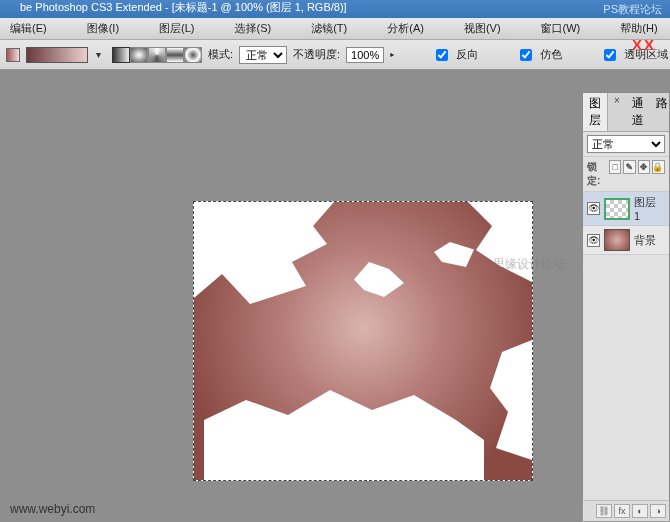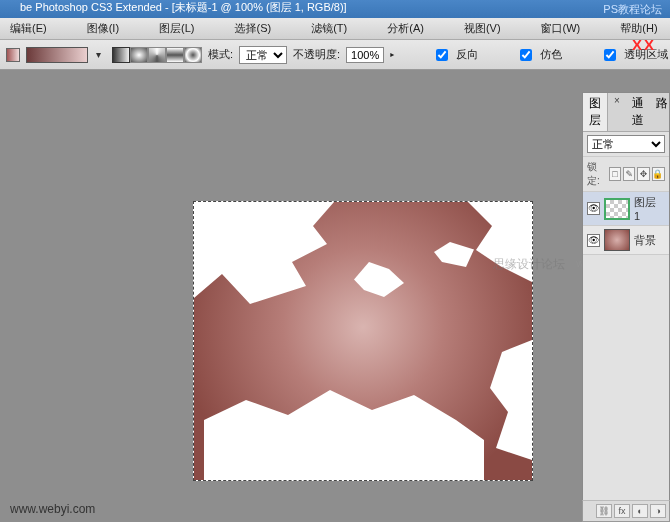--- a/index.html
+++ b/index.html
@@ -43,21 +43,21 @@
 .panel-tabs span.active { background: #ececec; border-right: 1px solid #aaa; }
 .panel-row { display: flex; align-items: center; padding: 3px 4px; gap: 3px; border-bottom: 1px solid #ccc; }
 .blend-sel { flex: 1; height: 18px; font-size: 11px; border: 1px solid #888; background: #fff; }
 .layer-row { display: flex; align-items: center; padding: 3px 4px; gap: 4px; border-bottom: 1px solid #ccc; background: #e8e8e8; }
 .layer-row.sel-row { background: #cfd8e8; }
 .eye { width: 13px; height: 13px; border: 1px solid #777; background: #fff; font-size: 9px; text-align: center; line-height: 11px; }
 .thumb { width: 26px; height: 22px; border: 1px solid #555; background: #fff; }
 .thumb.checker { background: repeating-conic-gradient(#ccc 0 25%, #fff 0 50%) 0 0/8px 8px; border: 2px solid #4a6; }
 .thumb.bg { background: radial-gradient(circle,#d8b0ac,#8a4a44); }
 .layer-name { font-size: 11px; color: #333; }
-.lock-icons { display: flex; gap: 2px; padding: 3px 4px; border-bottom: 1px solid #ccc; font-size: 10px; color: #555; align-items: center; }
+.lock-icons { display: flex; gap: 2px; padding: 3px 4px; border-bottom: 1px solid #ccc; font-size: 10px; color: #555; align-items: flex-start; font-weight: bold; }
 .lock-icons div { width: 14px; height: 14px; border: 1px solid #999; background: #f4f4f4; text-align: center; line-height: 12px; font-size: 9px; }
 .panel-footer { position: absolute; bottom: 0; right: 0; width: 88px; height: 22px; background: #dcdcdc; border: 1px solid #999; border-top: 1px solid #bbb; display: flex; align-items: center; justify-content: flex-end; gap: 2px; padding: 0 3px; font-size: 10px; color: #555; }
 .panel-footer div { width: 16px; height: 14px; border: 1px solid #aaa; background: #eee; text-align: center; line-height: 12px; font-size: 9px; }
 .panel-spacer { height: 300px; background: #e2e2e2; }
 </style>
 </head>
 <body>
 
 <div class="titlebar">
   <span>be Photoshop CS3 Extended - [未标题-1 @ 100% (图层 1, RGB/8)]</span>

